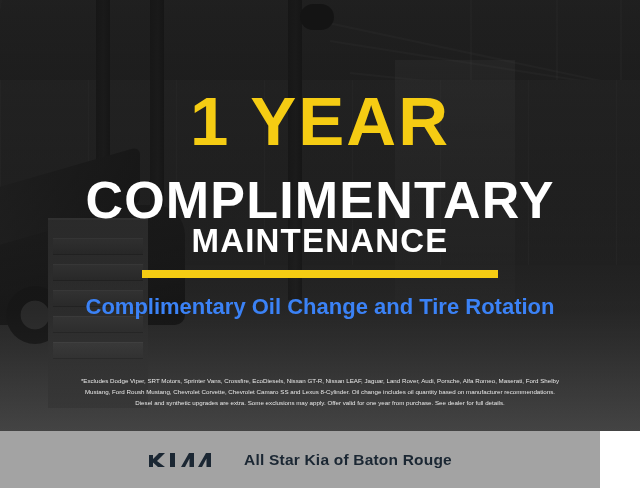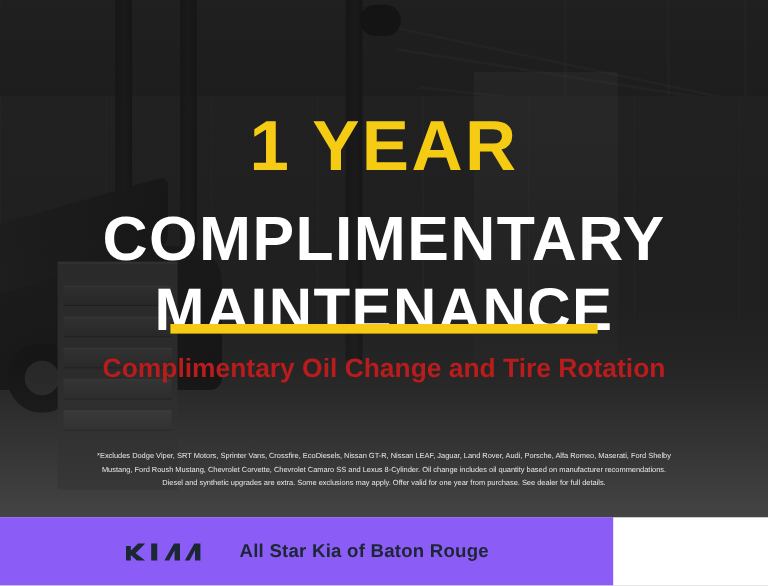--- a/index.html
+++ b/index.html
@@ -127,47 +127,47 @@
   
   .content {
     position:absolute; left:0; top:0;
     width:640px; height:431px;
   }
 
   .headline-year {
     position:absolute; left:0; top:78px;
     width:640px; text-align:center;
     color:#F5CC13;
-    font-size:59px; line-height:88px;
+    font-size:69px; line-height:88px;
     font-weight:bold;
     letter-spacing:2px;
     white-space:nowrap;
   }
 
   .headline-sub {
     position:absolute; left:0; width:640px;
     text-align:center;
     color:#ffffff;
     font-weight:bold;
     letter-spacing:1.2px;
     white-space:nowrap;
   }
   .line-complimentary { top:180px; font-size:52px; line-height:41px; }
-  .line-maintenance  { top:238px; font-size:50px; line-height:41px; }
+  .line-maintenance  { top:220px; font-size:33px; line-height:41px; }
 
   .divider {
     position:absolute; left:142px; top:270px;
     width:356px; height:8px;
     background:#F5CC13;
   }
 
   .offer {
     position:absolute; left:0; width:640px;
     text-align:center;
-    color:#b91c1c;
+    color:#3b82f6;
     font-size:22px; line-height:27px;
     font-weight:bold;
     white-space:nowrap;
   }
   .offer-line1 { top:293px; }
   .offer-line2 { top:321px; }
 
   
   .disclaimer {
     position:absolute; left:0; top:374px;
@@ -176,22 +176,22 @@
     color:#e8e8e8;
     font-size:6.2px;
     line-height:10.8px;
     padding:2px 8px 0 8px;
   }
   .disclaimer div { white-space:nowrap; }
 
   
   .footer {
     position:absolute; left:0; top:431px;
-    width:511px; height:57px;
-    background:#8b5cf6;
+    width:600px; height:57px;
+    background:#a3a3a3;
     display:flex;
     align-items:center;
     justify-content:center;
     gap:22px;
   }
   .kia-logo { display:block; }
   .dealer-name {
     color:#1b2733;
     font-size:15.5px;
     font-weight:bold;

